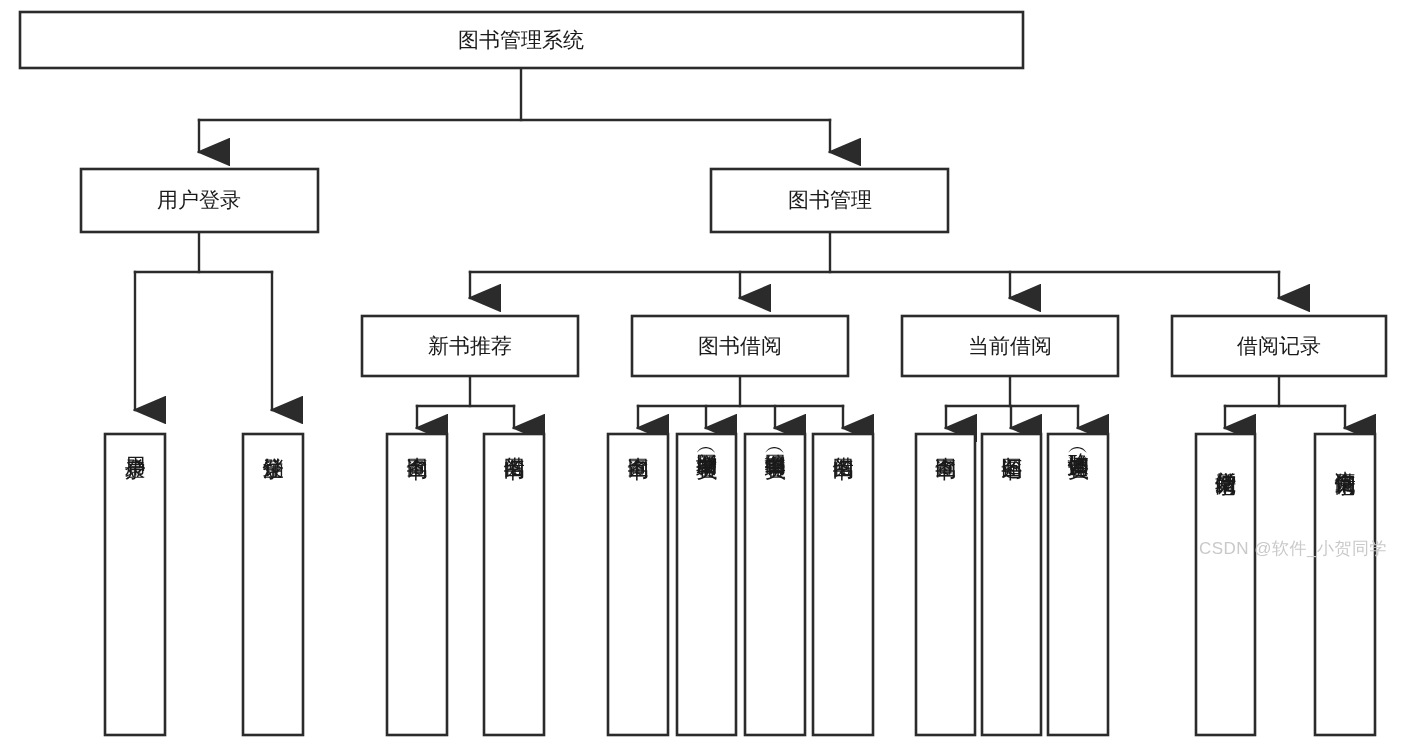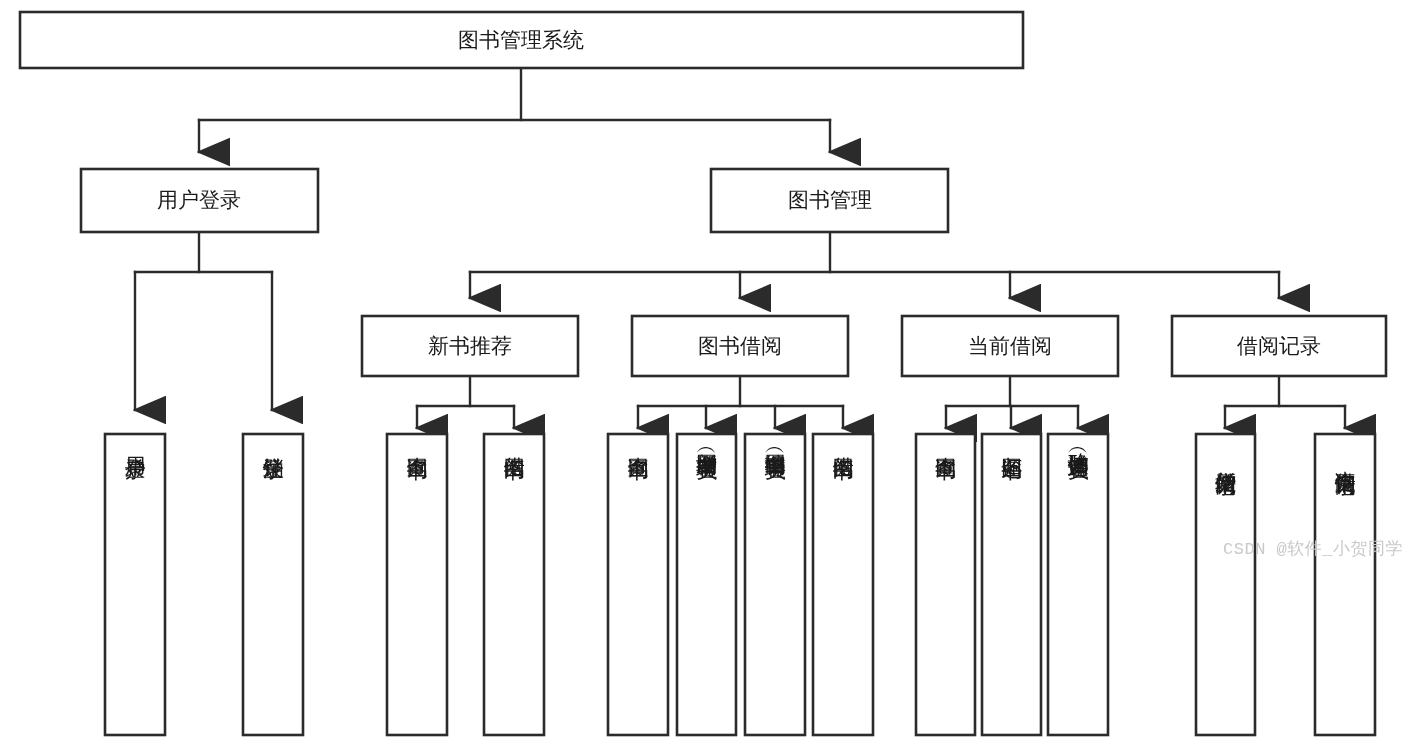--- a/index.html
+++ b/index.html
@@ -58,23 +58,23 @@
     display: flex;
     align-items: center;
     justify-content: flex-start;
     padding-top: 6px;
     box-sizing: border-box;
     white-space: nowrap;
     pointer-events: none;
   }
   #watermark {
     position: absolute;
-    right: 2px;
+    right: 18px;
     bottom: 6px;
-    font-family: Liberation Mono, monospace;
+    font-family: Liberation Sans, sans-serif;
     font-size: 17px;
     color: #c9c9c9;
     white-space: nowrap;
     letter-spacing: 0.5px;
   }
 </style>
 </head>
 <body>
 
 <div id="diagram-root">

